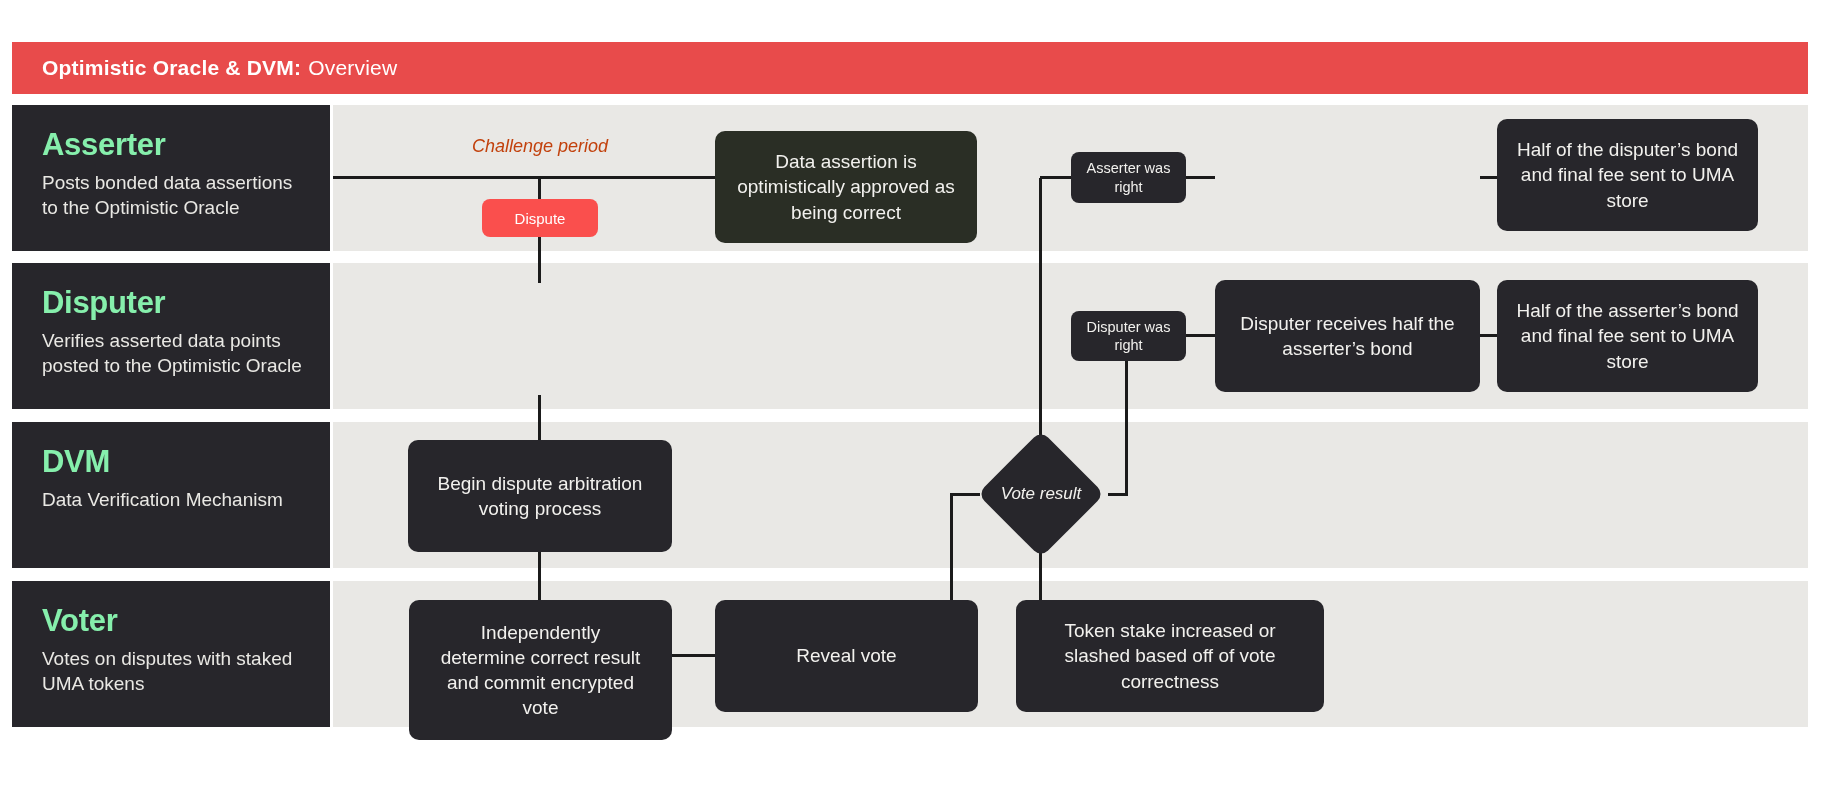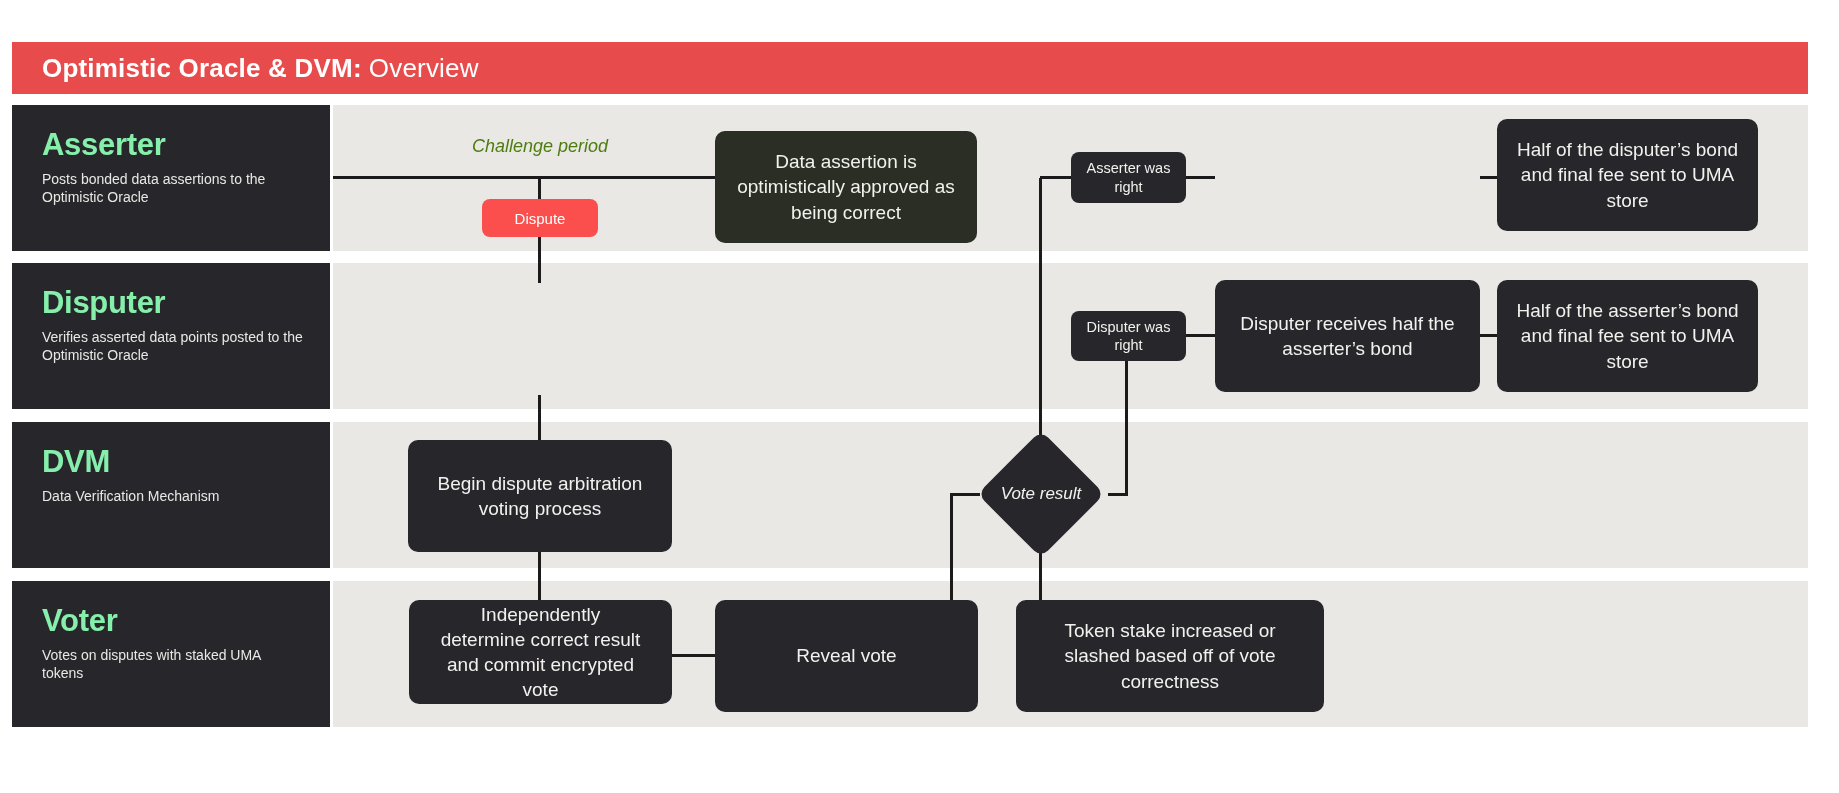--- a/index.html
+++ b/index.html
@@ -3,55 +3,55 @@
 <meta charset="utf-8">
 <style>
   html,body{margin:0;padding:0;background:#ffffff;}
   #canvas{
     position:relative;width:1839px;height:793px;background:#ffffff;overflow:hidden;
     font-family:"Liberation Sans", sans-serif;
   }
   .titlebar{
     position:absolute;left:12px;top:42px;width:1796px;height:52px;
     background:#e84b4b;color:#ffffff;display:flex;align-items:center;
-    padding-left:30px;box-sizing:border-box;font-size:26px;letter-spacing:.2px;
+    padding-left:30px;box-sizing:border-box;font-size:21px;letter-spacing:.2px;
   }
   .titlebar .t-bold{font-weight:bold;}
   .titlebar .t-reg{font-weight:normal;margin-left:7px;}
 
   .lane-bg{position:absolute;left:333px;width:1475px;height:146px;background:#e9e8e5;}
   .lane-label{
     position:absolute;left:12px;width:318px;height:146px;background:#27262b;
     box-sizing:border-box;padding:24px 20px 0 30px;
   }
   .lane-label h2{
     margin:0 0 8px 0;color:#86efac;font-size:31px;font-weight:bold;letter-spacing:-.3px;line-height:1.05;
   }
-  .lane-label p{margin:0;color:#e9e8e4;font-size:14px;line-height:1.35;max-width:262px;}
+  .lane-label p{margin:0;color:#e9e8e4;font-size:19px;line-height:1.35;max-width:262px;}
 
   .node{
     position:absolute;background:#27262b;color:#f2f1ee;border-radius:10px;
     display:flex;align-items:center;justify-content:center;text-align:center;
     font-size:19px;line-height:1.32;box-sizing:border-box;padding:10px 22px;
   }
   .node.olive{background:#2a2e25;margin-top:12px;}
   .badge{
     position:absolute;background:#27262b;color:#f2f1ee;border-radius:8px;
     display:flex;align-items:center;justify-content:center;text-align:center;
     font-size:14.5px;line-height:1.25;box-sizing:border-box;padding:4px 10px;
   }
   .btn{
     position:absolute;background:#fa4f4d;color:#ffffff;border-radius:8px;border:none;
     display:flex;align-items:center;justify-content:center;text-align:center;
     font-size:15px;font-family:"Liberation Sans", sans-serif;
   }
   .conn{position:absolute;background:#1b1b1b;}
   .challenge{
     position:absolute;left:400px;top:136px;width:280px;text-align:center;
-    font-style:italic;font-size:18px;color:#4d7c0f;
+    font-style:italic;font-size:18px;color:#c2410c;
   }
   .diamond{
     position:absolute;left:996px;top:449px;width:90px;height:90px;background:#27262b;
     border-radius:10px;transform:rotate(45deg);
   }
   .diamond-text{
     position:absolute;left:976px;top:468px;width:130px;height:52px;
     display:flex;align-items:center;justify-content:center;text-align:center;
     color:#f2f1ee;font-size:17px;line-height:1.25;font-style:italic;
   }
@@ -115,17 +115,17 @@
   <div class="node" style="left:1497px;top:119px;width:261px;height:112px;padding:10px 16px">Half of the disputer’s bond and final fee sent to UMA store</div>
 
   <div class="badge" style="left:1071px;top:311px;width:115px;height:50px">Disputer was right</div>
   <div class="node" style="left:1215px;top:280px;width:265px;height:112px">Disputer receives half the asserter’s bond</div>
   <div class="node" style="left:408px;top:440px;width:264px;height:112px">Begin dispute arbitration voting process</div>
 
   <div class="node" style="left:1497px;top:280px;width:261px;height:112px;padding:10px 16px">Half of the asserter’s bond and final fee sent to UMA store</div>
   <div class="diamond"></div>
   <div class="diamond-text">Vote result</div>
 
-  <div class="node" style="left:409px;top:600px;width:263px;height:104px;padding:16px 30px">Independently determine correct result and commit encrypted vote</div>
+  <div class="node" style="left:409px;top:600px;width:263px;height:140px;padding:16px 30px">Independently determine correct result and commit encrypted vote</div>
   <div class="node" style="left:715px;top:600px;width:263px;height:112px">Reveal vote</div>
   <div class="node" style="left:1016px;top:600px;width:308px;height:112px;padding:10px 18px">Token stake increased or slashed based off of vote correctness</div>
 
 </div>
 
 </body></html>

